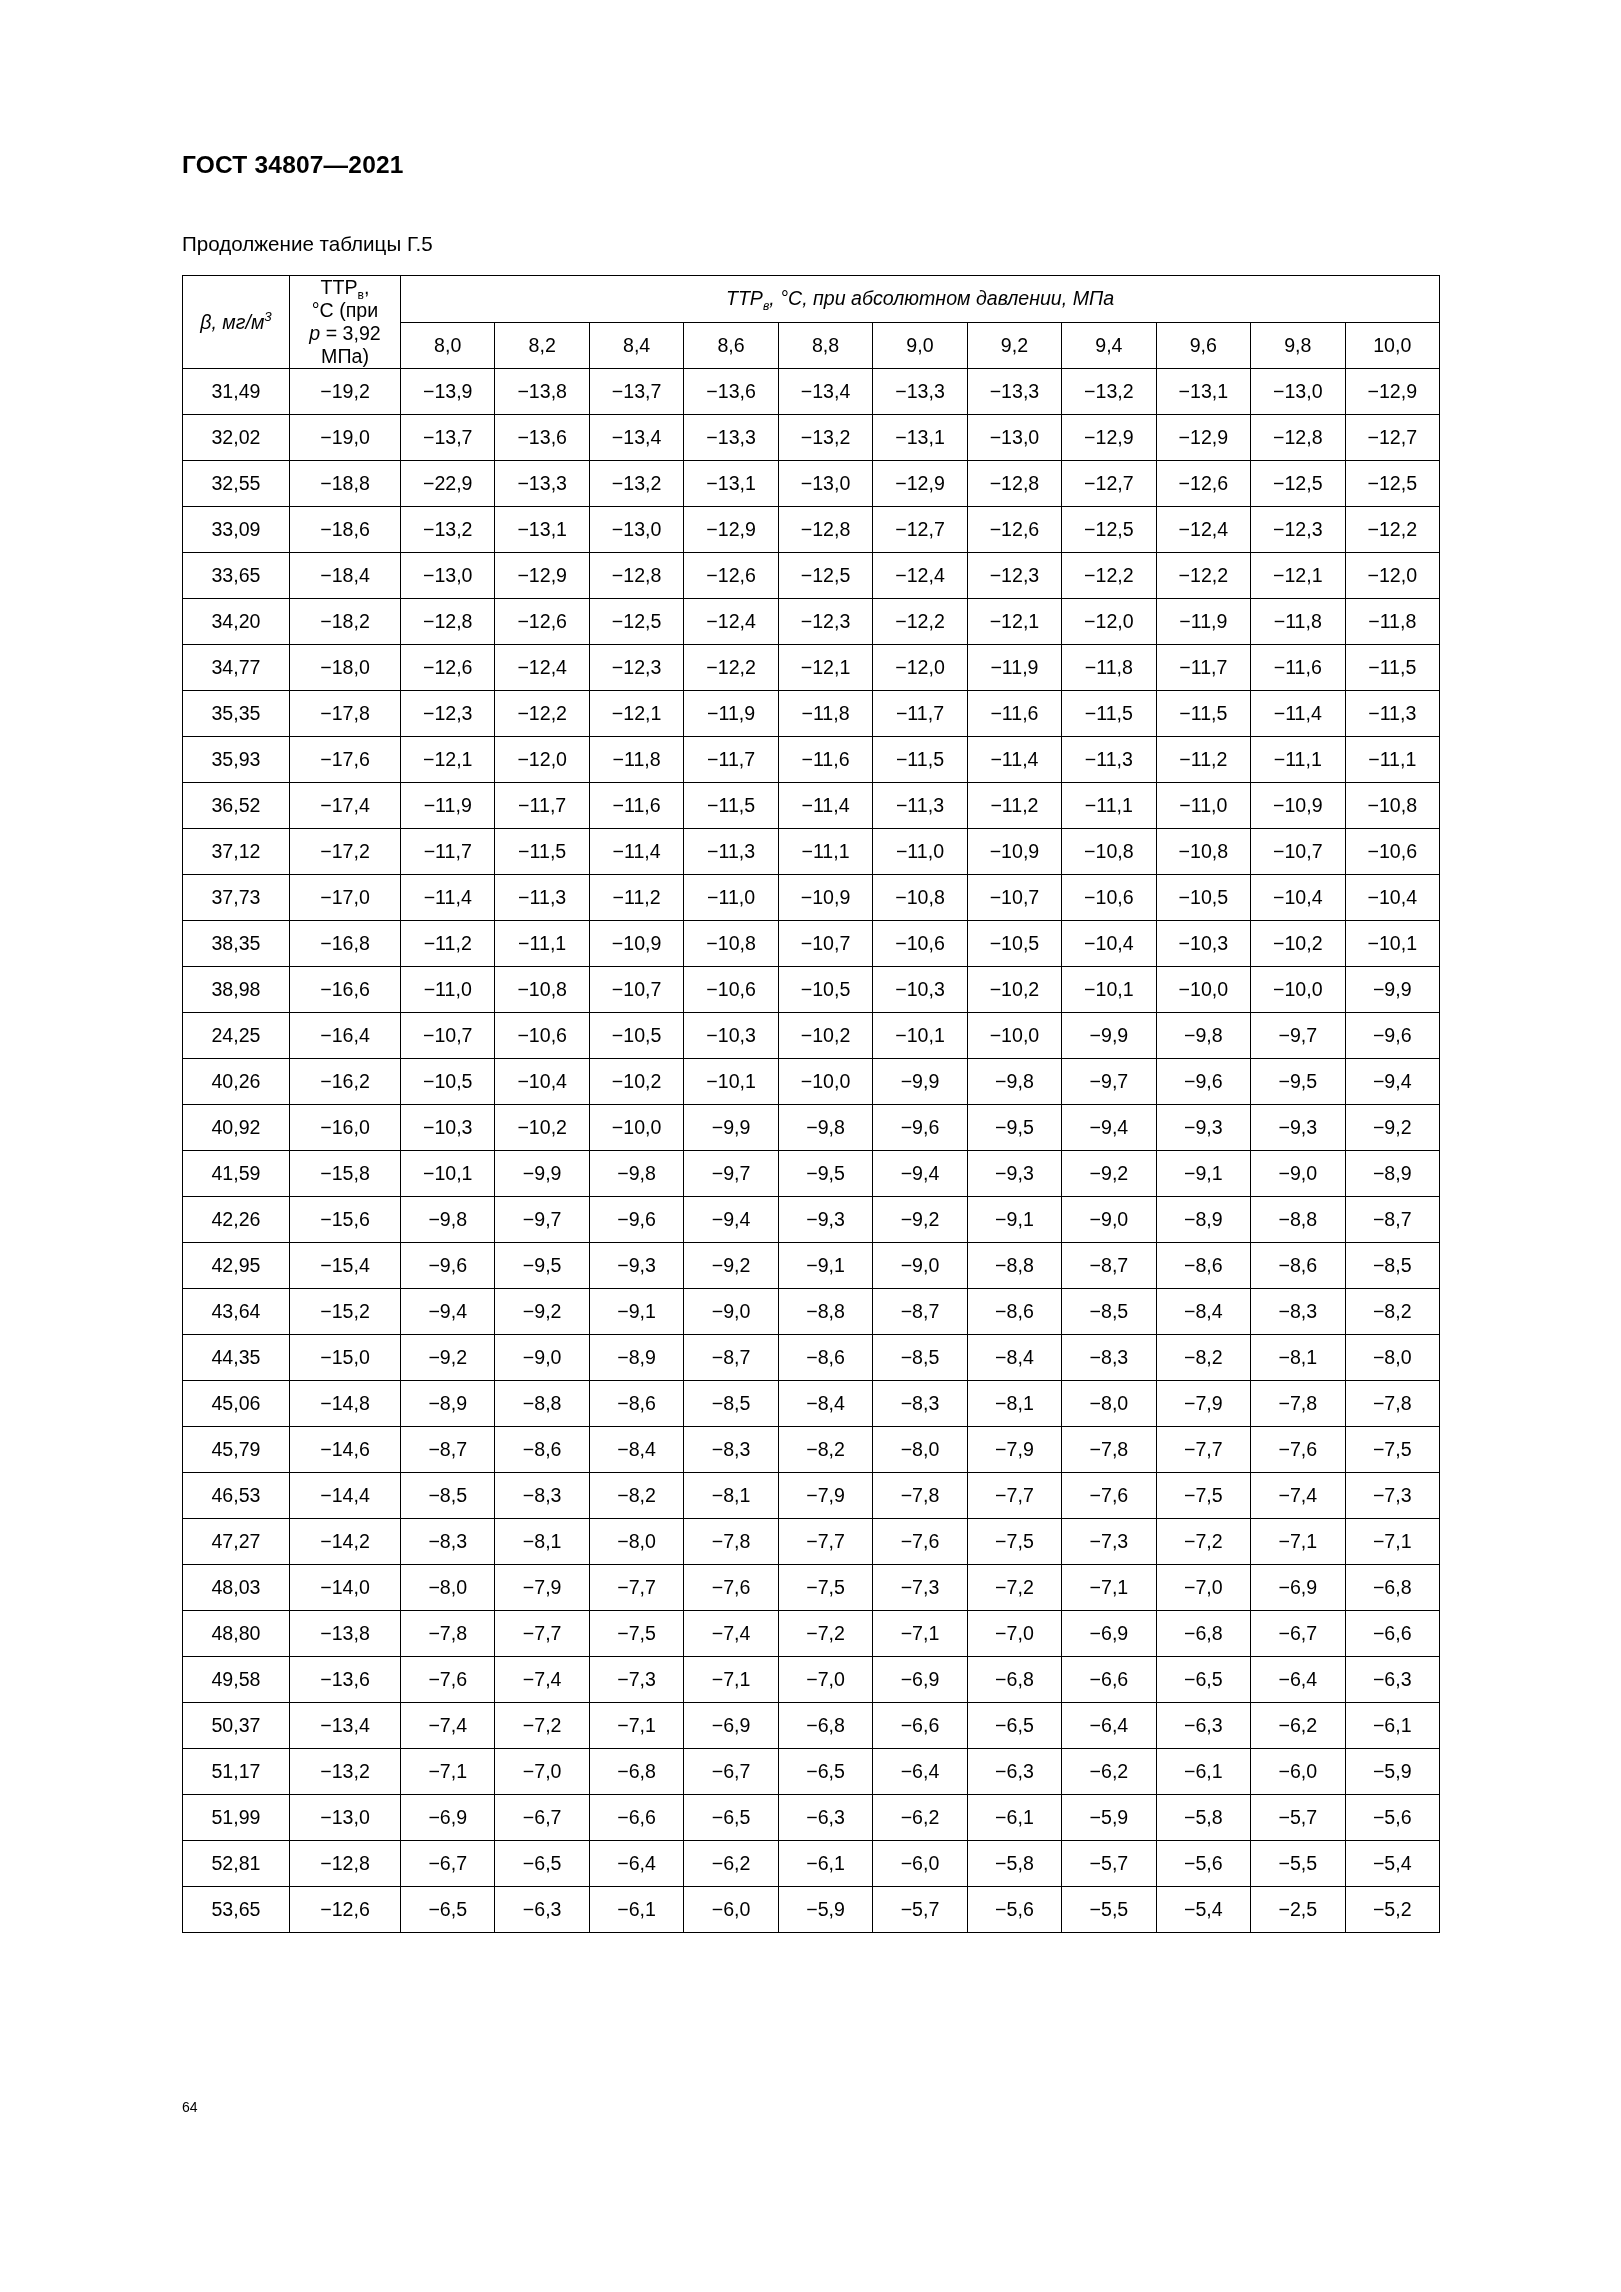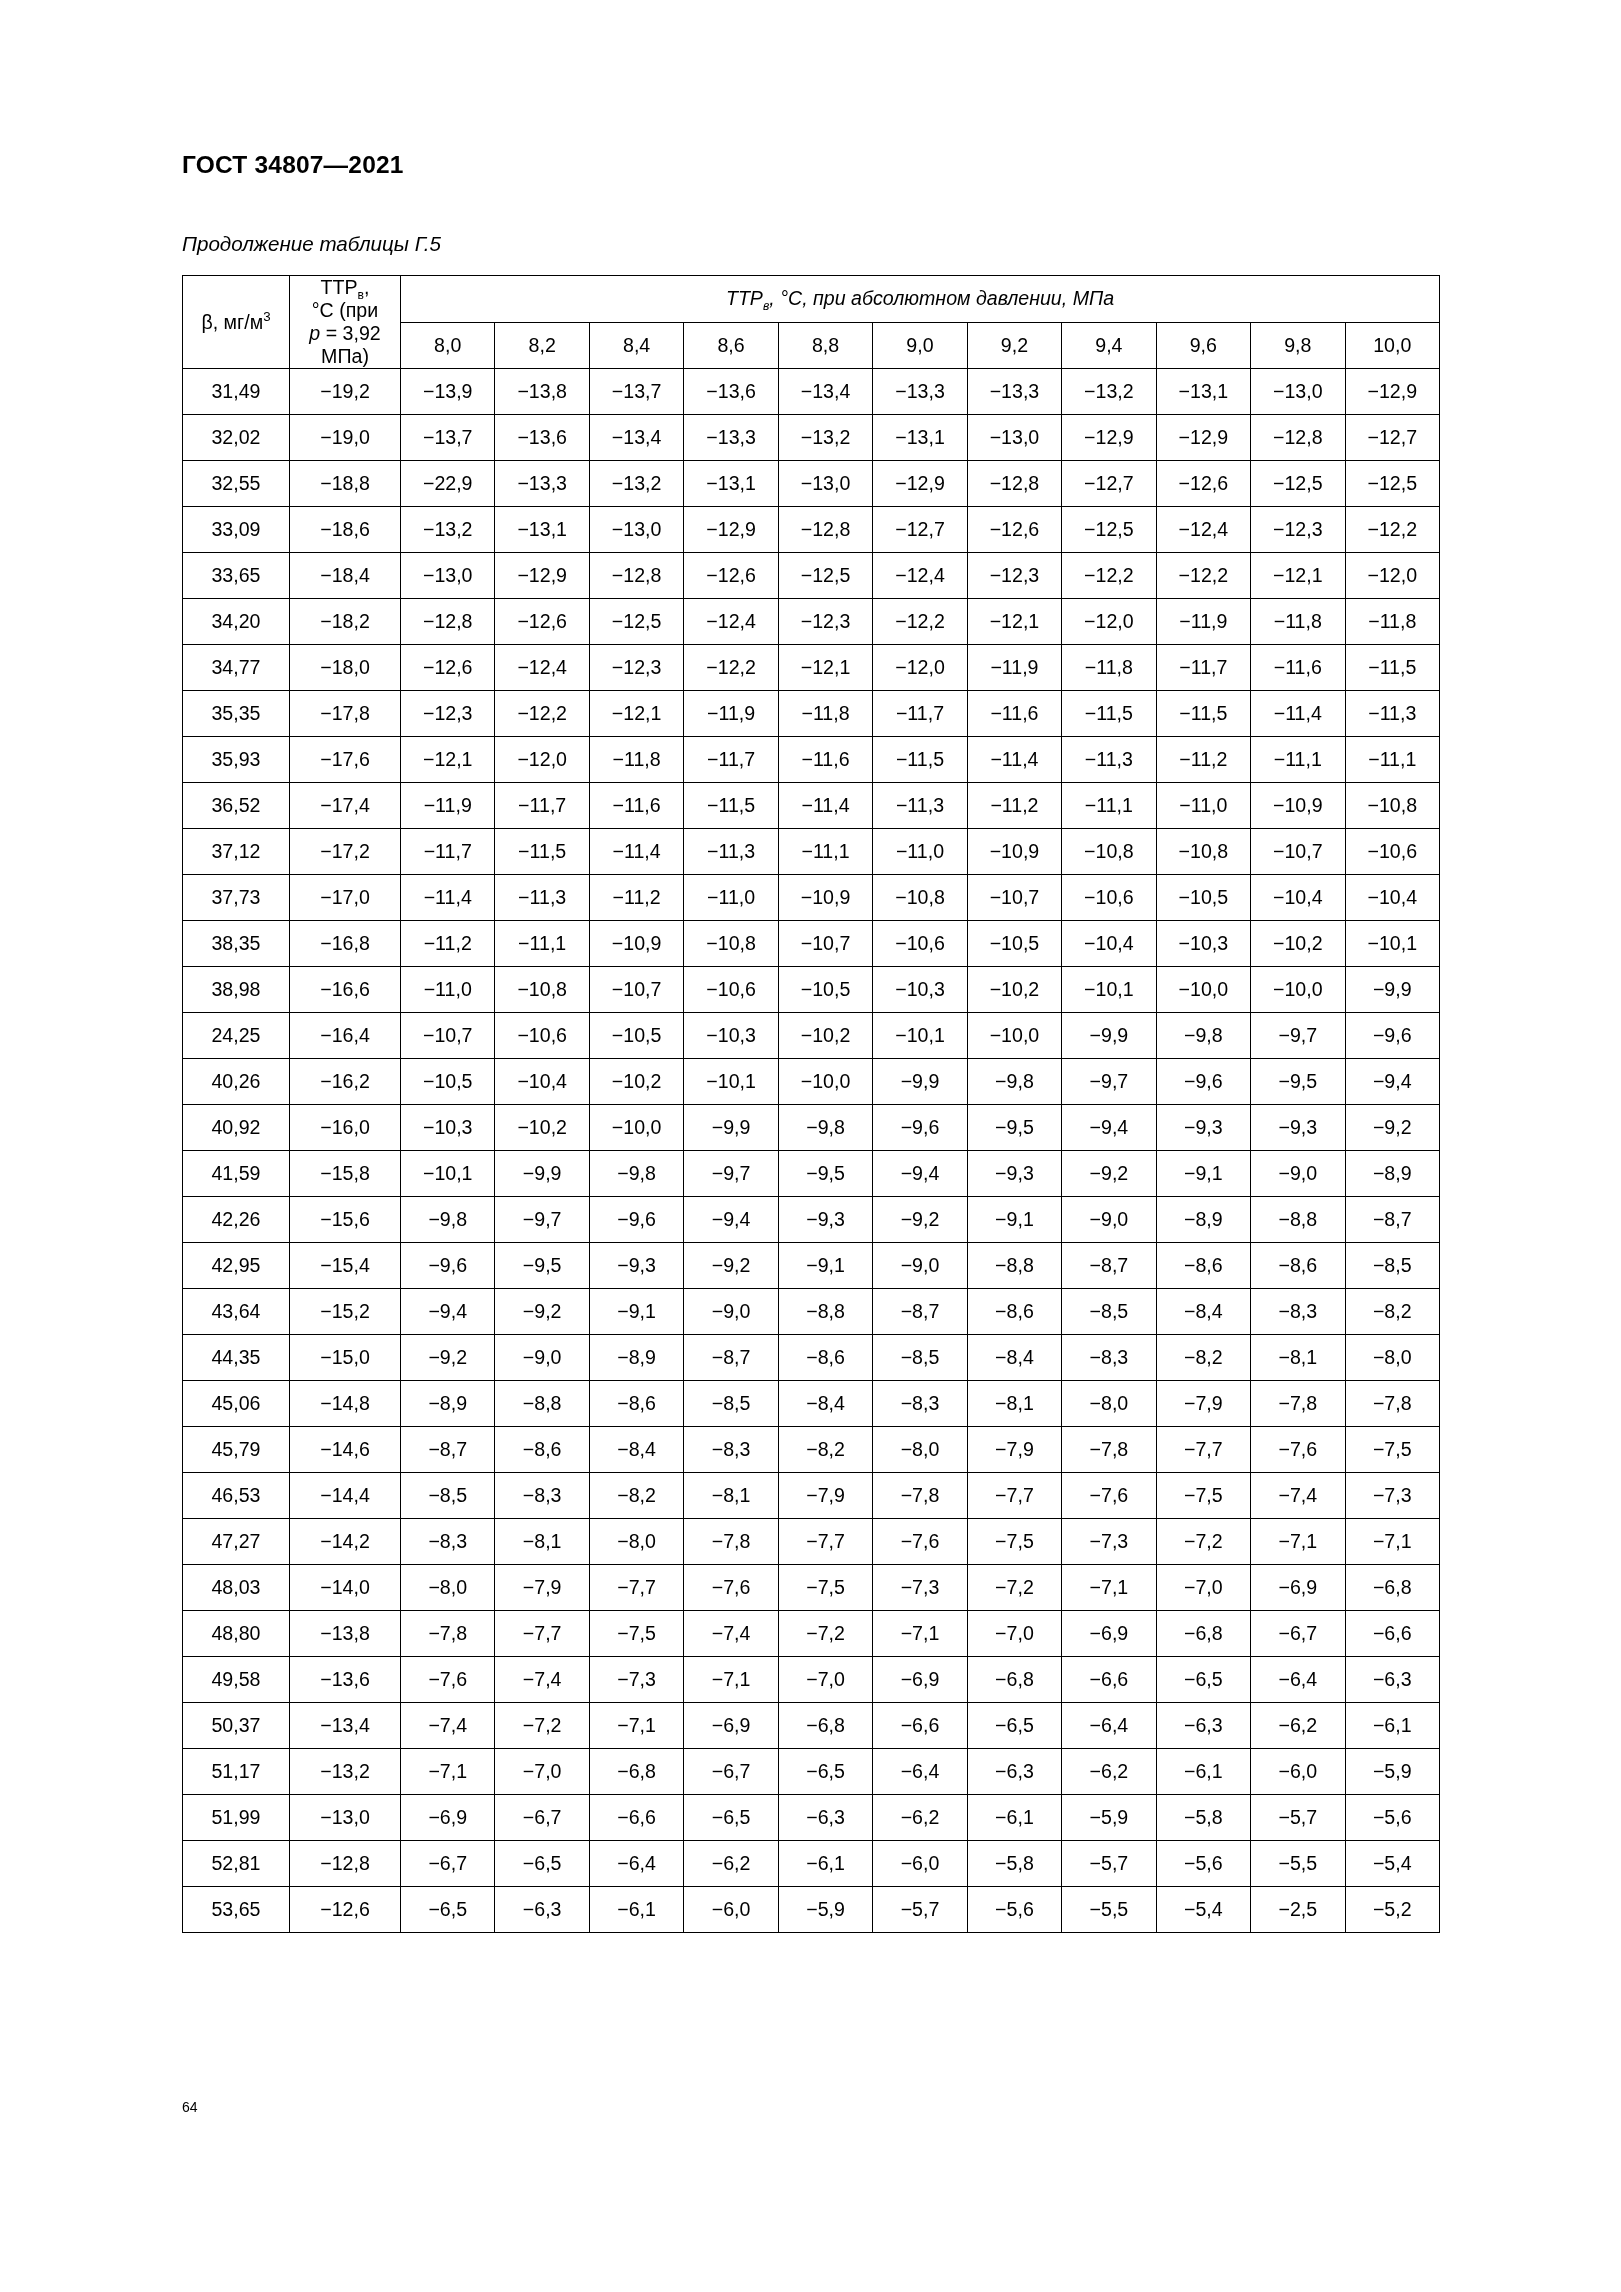--- a/index.html
+++ b/index.html
@@ -29,21 +29,20 @@
     top: 143px;
     font-size: 24.5px;
     font-weight: bold;
     letter-spacing: 0.2px;
   }
   .table-caption {
     position: absolute;
     left: 182px;
     top: 224px;
     font-size: 20.6px;
-    font-style: italic;
   }
   .page-number {
     position: absolute;
     left: 182px;
     top: 2091px;
     font-size: 14px;
   }
   table.grid {
     position: absolute;
     left: 182px;
@@ -58,20 +57,21 @@
     vertical-align: middle;
     font-weight: normal;
     font-size: 19.6px;
     padding: 0;
     height: 45px;
     line-height: 1.18;
   }
   th.hd-beta {
     width: 106px;
     font-size: 19.6px;
+    font-style: italic;
   }
   th.hd-ttr {
     width: 110px;
     font-size: 18.6px;
     line-height: 1.15;
     padding: 2px 2.9px;
   }
   th.hd-span {
     font-size: 19.6px;
     height: 47px;

